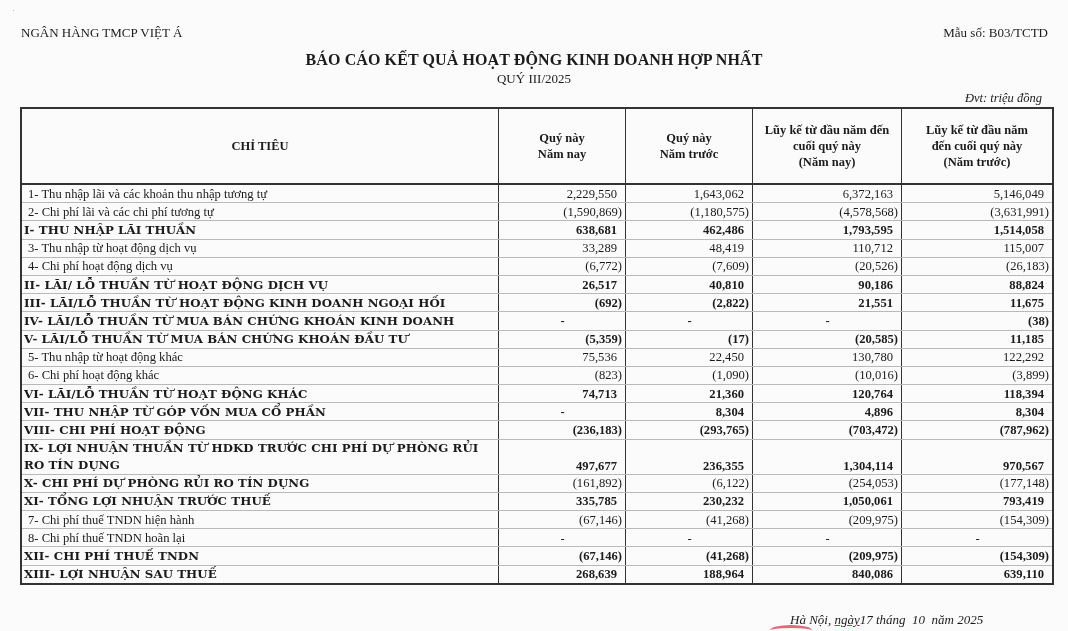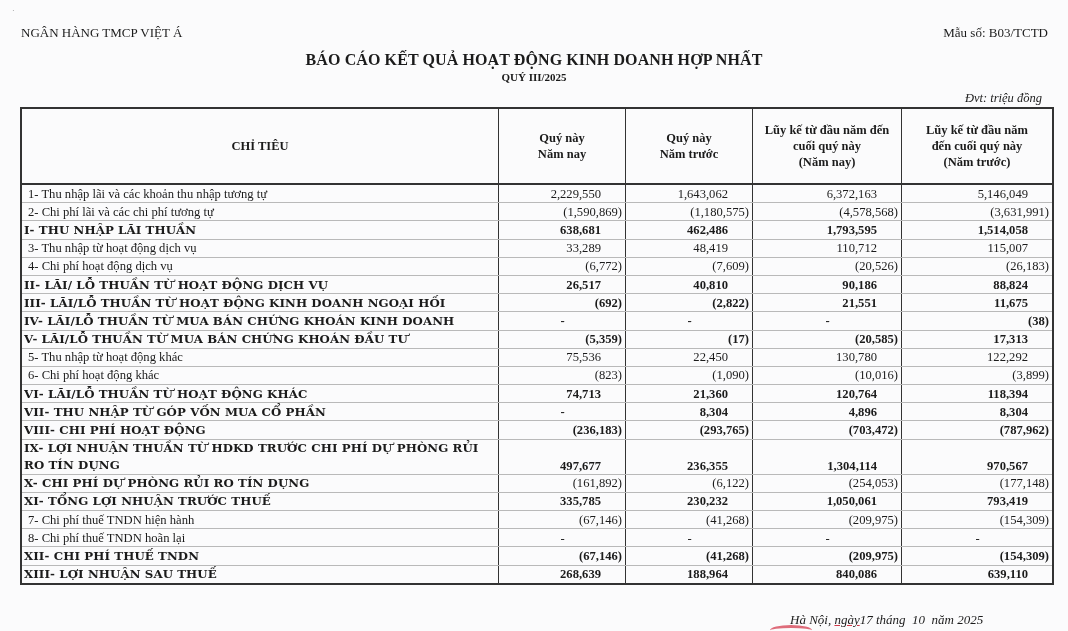--- a/index.html
+++ b/index.html
@@ -6,41 +6,41 @@
   body {
     width: 1068px; height: 631px; overflow: hidden;
     background: #fbfbfc;
     font-family: "Liberation Serif", "DejaVu Serif", serif;
     color: #1b1b1b;
     position: relative;
   }
   .bank-name { position: absolute; left: 21px; top: 25px; font-size: 13px; }
   .form-code { position: absolute; right: 20px; top: 25px; font-size: 13px; }
   .title { position: absolute; left: 0; width: 1068px; top: 51px; text-align: center; font-weight: bold; font-size: 16px; letter-spacing: 0.1px; }
-  .subtitle { position: absolute; left: 0; width: 1068px; top: 71px; text-align: center; font-weight: bold; font-size: 11px; }
+  .subtitle { position: absolute; left: 0; width: 1068px; top: 71px; text-align: center; font-weight: normal; font-size: 13px; }
   .unit { position: absolute; right: 26px; top: 91px; font-size: 12.5px; font-style: italic; }
   table.report {
     position: absolute; left: 20px; top: 107px; width: 1034px;
     border-collapse: collapse; font-size: 12.6px;
     border: 2px solid #333;
   }
   table.report th {
     font-weight: bold; font-size: 12.5px; text-align: center; vertical-align: middle;
     border-left: 1.5px solid #333; border-right: 1.5px solid #333;
     border-bottom: 2px solid #333;
     height: 74px; line-height: 16px; padding: 0 4px;
   }
   table.report td {
     border-left: 1.5px solid #333; border-right: 1.5px solid #333;
     border-bottom: 1px solid #b9b9b9;
     height: 17.2px; padding: 0 4px; line-height: 16px; white-space: nowrap;
   }
   table.report td.label { padding-left: 4px; }
   table.report td.num { text-align: right; padding-right: 3px; }
-  table.report td.num.pos { padding-right: 24px; }
+  table.report td.num.pos { padding-right: 8px; }
   tr.bold td { font-weight: bold; font-family: "Liberation Serif", serif; }
   tr.bold td.label { font-family: "DejaVu Serif", serif; font-size: 11.8px; padding-left: 2px; letter-spacing: 0.1px; }
   tr.sub td.label { padding-left: 6px; }
   tr.tall td { height: 34px; vertical-align: bottom; }
   tr.tall td.label { white-space: normal; line-height: 17px; vertical-align: middle; }
   td.dash { text-align: center !important; }
   .col0 { width: 468px; }
   .col1 { width: 118px; }
   .col2 { width: 118px; }
   .col3 { width: 140px; }
@@ -139,21 +139,21 @@
       <td class="num dash">-</td>
       <td class="num dash">-</td>
       <td class="num dash">-</td>
       <td class="num">(38)</td>
     </tr>
     <tr class="bold">
       <td class="label">V- LÃI/LỖ THUẦN TỪ MUA BÁN CHỨNG KHOÁN ĐẦU TƯ</td>
       <td class="num">(5,359)</td>
       <td class="num">(17)</td>
       <td class="num">(20,585)</td>
-      <td class="num pos">17,313</td>
+      <td class="num pos">11,185</td>
     </tr>
     <tr class="sub">
       <td class="label">5- Thu nhập từ hoạt động khác</td>
       <td class="num pos">75,536</td>
       <td class="num pos">22,450</td>
       <td class="num pos">130,780</td>
       <td class="num pos">122,292</td>
     </tr>
     <tr class="sub">
       <td class="label">6- Chi phí hoạt động khác</td>

